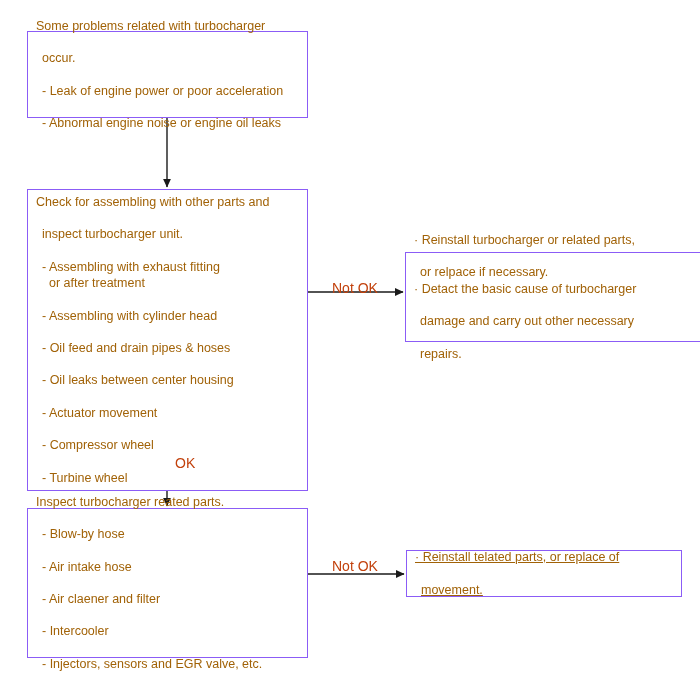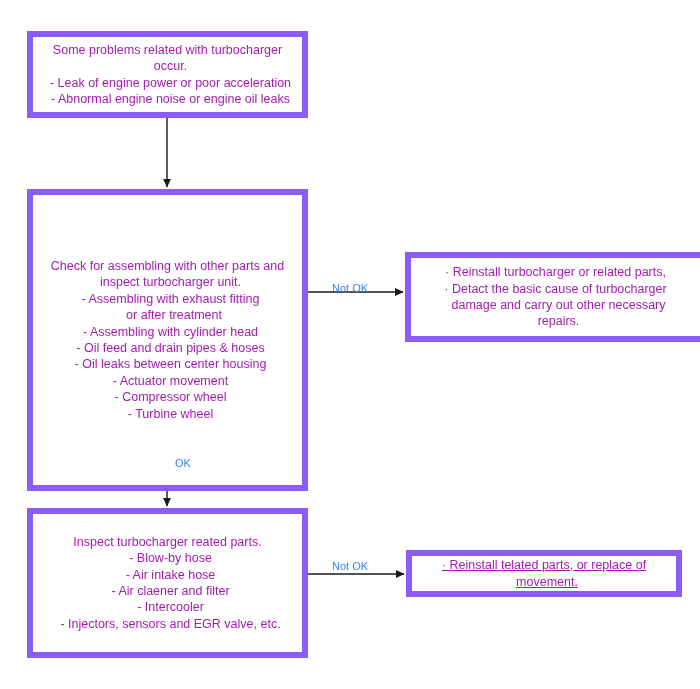--- a/index.html
+++ b/index.html
@@ -15,47 +15,47 @@
     overflow: hidden;
   }
   #flowchart {
     position: relative;
     width: 700px;
     height: 689px;
   }
   .node {
     position: absolute;
     box-sizing: border-box;
-    border: 6px solid #8b5cf6;
+    border: 1px solid #8b5cf6;
     background: #ffffff;
     font-size: 12.5px;
     line-height: 16.4px;
-    color: #a21caf;
+    color: #a16207;
     display: flex;
     flex-direction: column;
     justify-content: center;
-    text-align: center;
   }
   .node .lines {
     padding: 0 8px;
   }
   .node .line {
     white-space: pre;
   }
   .indent1 {
     padding-left: 6px;
+    margin-top: 16px;
   }
   .indent2 {
     padding-left: 13px;
   }
   .edge-label {
     position: absolute;
-    font-size: 11px;
+    font-size: 14px;
     line-height: 14px;
-    color: #3b82f6;
+    color: #c2410c;
     white-space: nowrap;
   }
   svg.connectors {
     position: absolute;
     left: 0;
     top: 0;
     width: 700px;
     height: 689px;
     pointer-events: none;
   }
@@ -109,20 +109,21 @@
       <div class="line indent1">- Oil leaks between center housing</div>
       <div class="line indent1">- Actuator movement</div>
       <div class="line indent1">- Compressor wheel</div>
       <div class="line indent1">- Turbine wheel</div>
     </div>
   </div>
 
   <div class="node" style="left:405px; top:252px; width:301px; height:90px;">
     <div class="lines">
       <div class="line">· Reinstall turbocharger or related parts,</div>
+      <div class="line indent1">or relpace if necessary.</div>
       <div class="line">· Detact the basic cause of turbocharger</div>
       <div class="line indent1">damage and carry out other necessary</div>
       <div class="line indent1">repairs.</div>
     </div>
   </div>
 
   <div class="node" style="left:27px; top:508px; width:281px; height:150px;">
     <div class="lines">
       <div class="line">Inspect turbocharger reated parts.</div>
       <div class="line indent1">- Blow-by hose</div>

